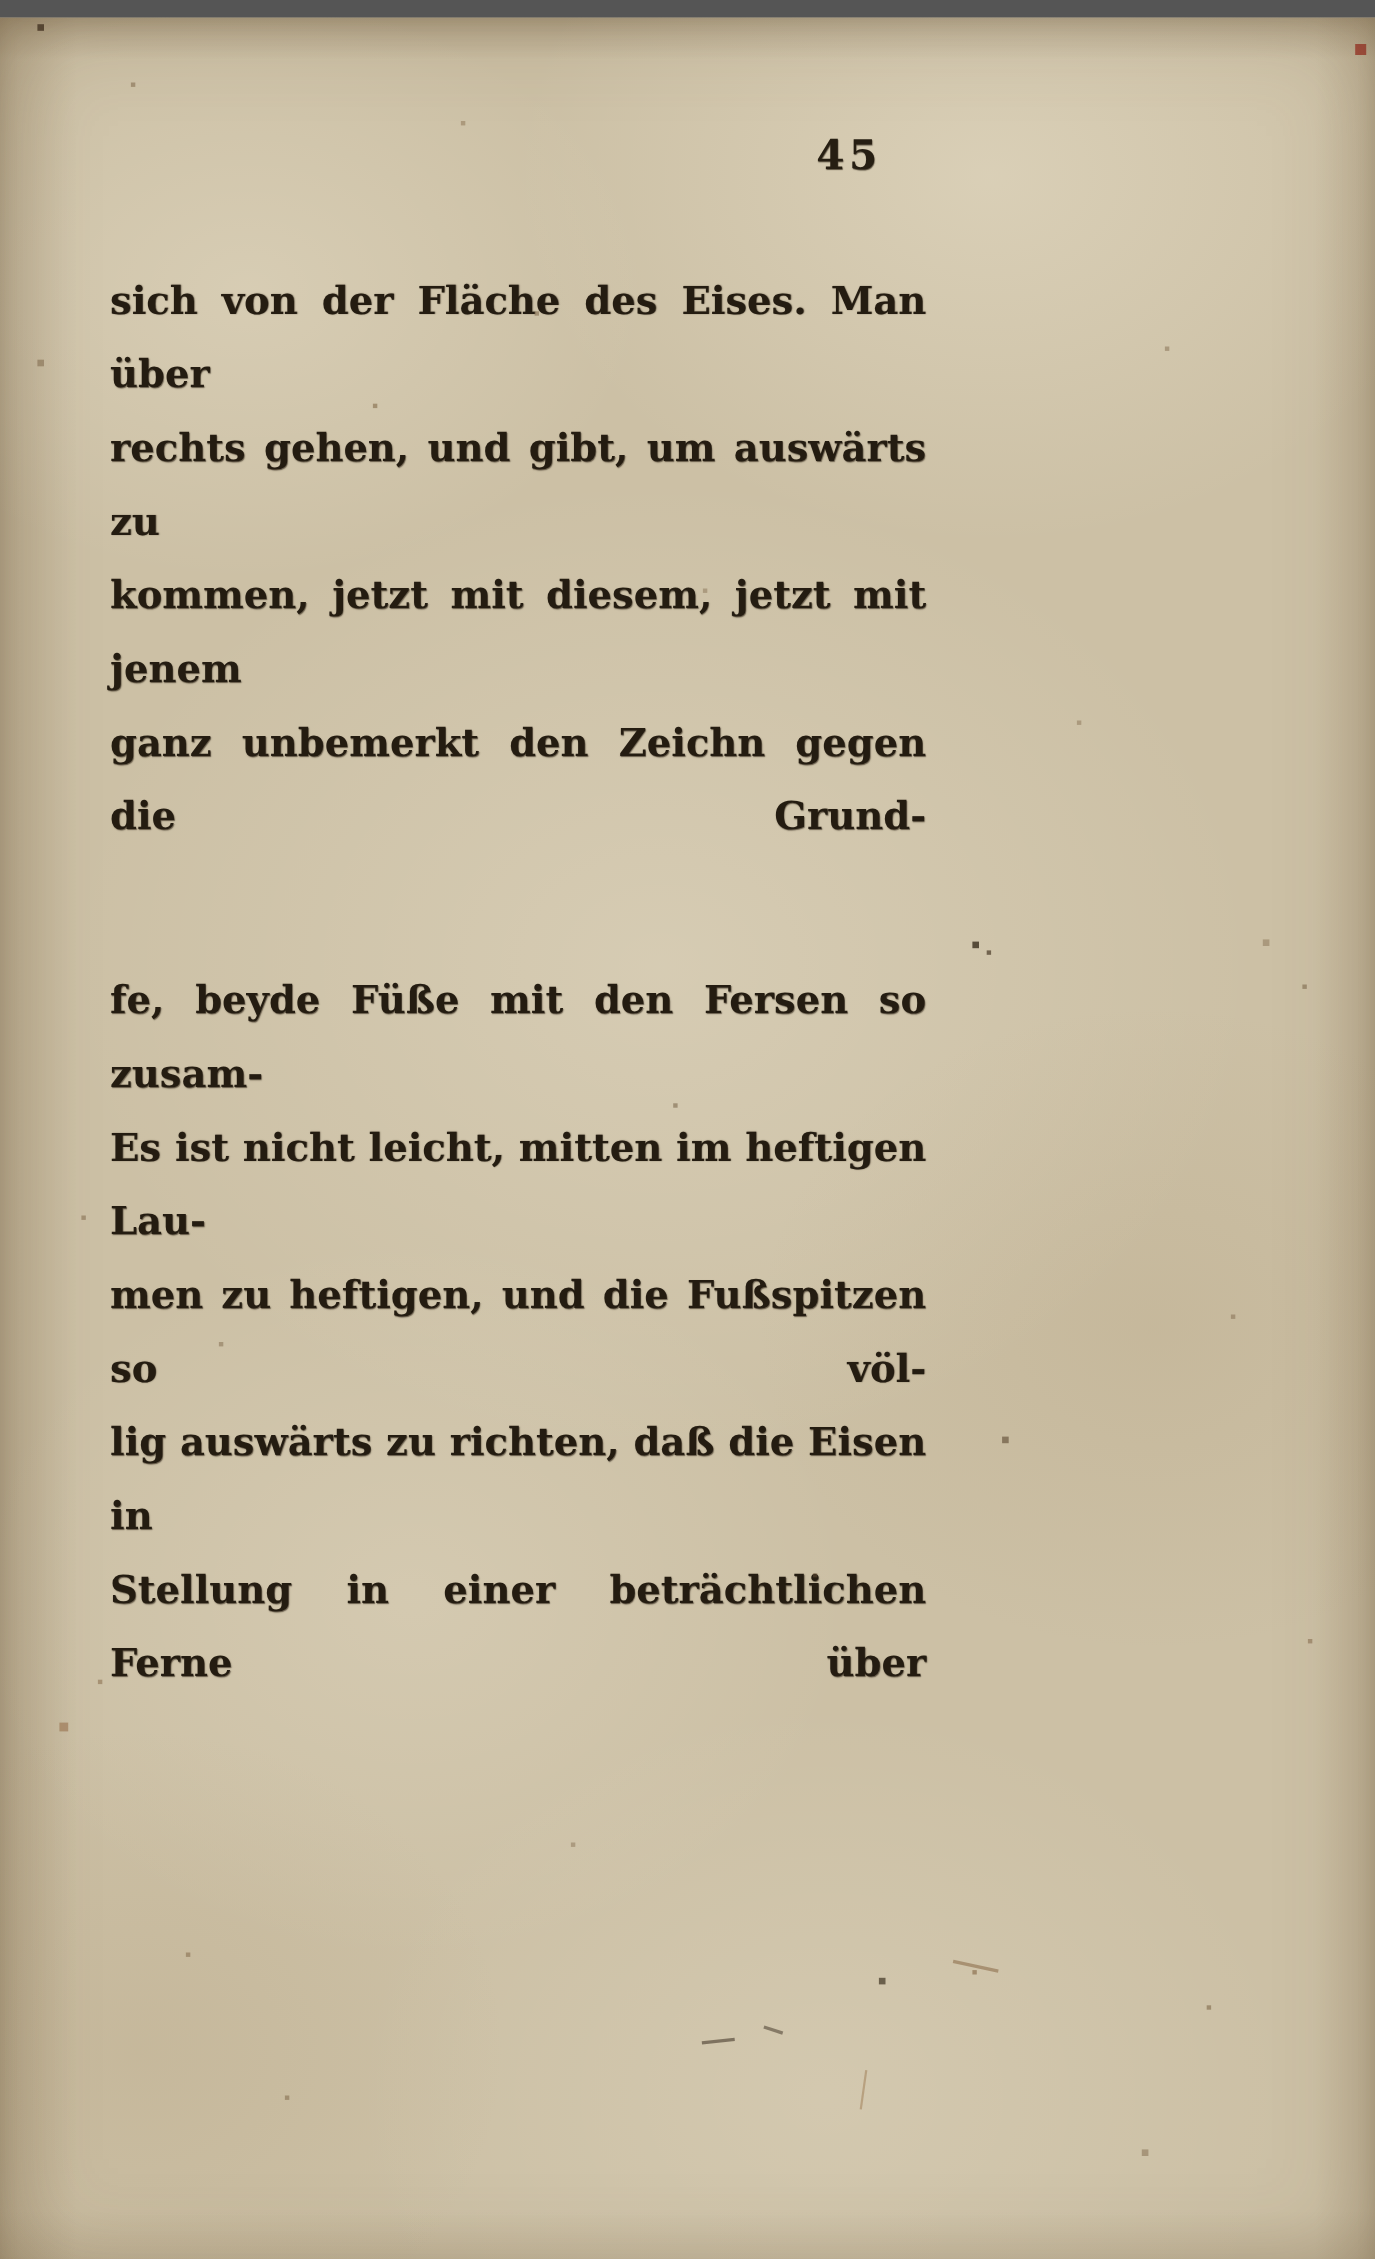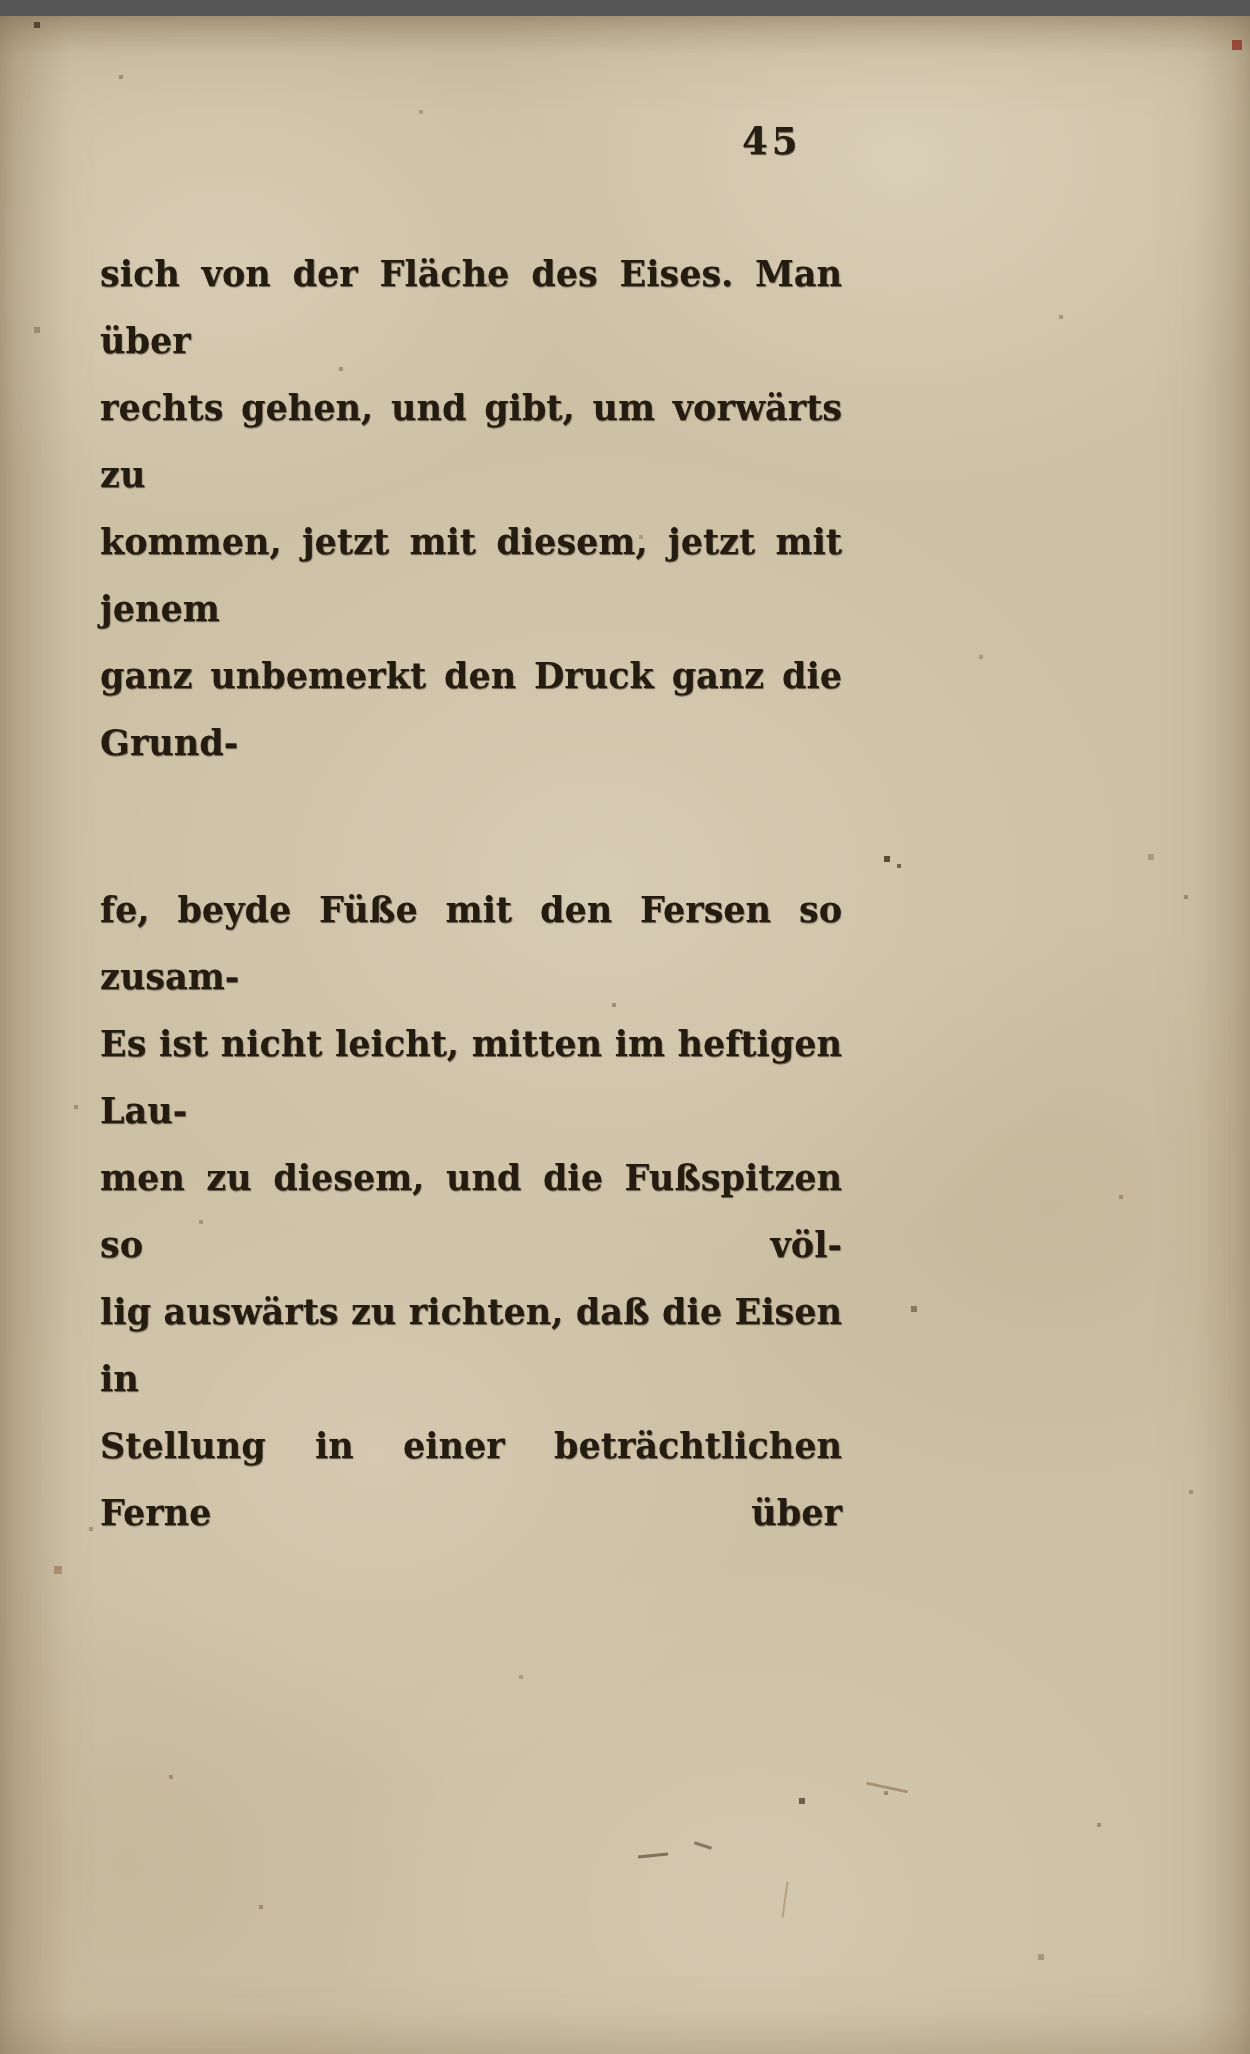--- a/index.html
+++ b/index.html
@@ -116,29 +116,29 @@
 <body>
 
 <div class="page">
 
   <div class="pagenum">45</div>
 
   <div class="text">
 
     <div class="para">
       <div class="line">sich von der Fläche des Eises. Man über</div>
-      <div class="line">rechts gehen, und gibt, um vorwärts zu</div>
+      <div class="line">rechts gehen, und gibt, um auswärts zu</div>
       <div class="line">kommen, jetzt mit diesem, jetzt mit jenem</div>
-      <div class="line">ganz unbemerkt den Druck ganz die Grund-</div>
+      <div class="line">ganz unbemerkt den Zeichn gegen die Grund-</div>
     </div>
 
     <div class="para">
       <div class="line">fe, beyde Füße mit den Fersen so zusam-</div>
       <div class="line">Es ist nicht leicht, mitten im heftigen Lau-</div>
-      <div class="line">men zu diesem, und die Fußspitzen so völ-</div>
+      <div class="line">men zu heftigen, und die Fußspitzen so völ-</div>
       <div class="line">lig auswärts zu richten, daß die Eisen in</div>
       <div class="line">Stellung in einer beträchtlichen Ferne über</div>
 
     </div>
 
   </div>
 
   <div class="specks"></div>
   <div class="fiber fiber-1"></div>
   <div class="fiber fiber-2"></div>

